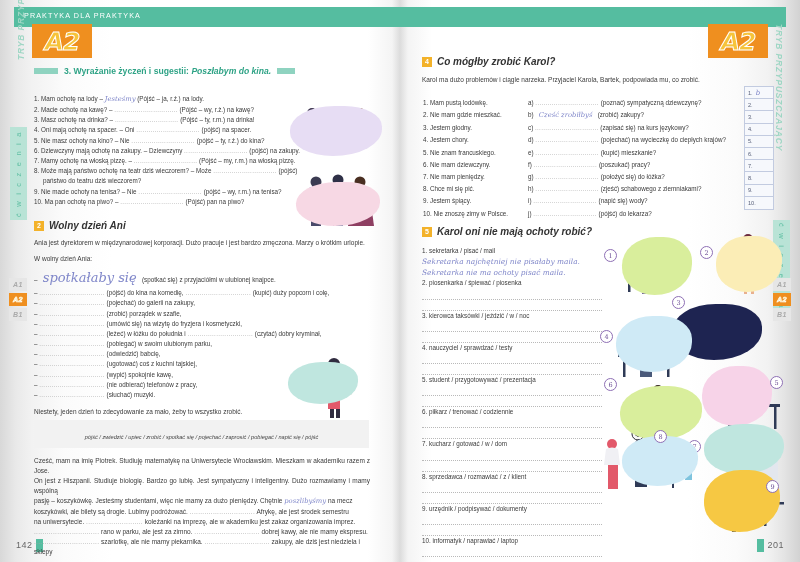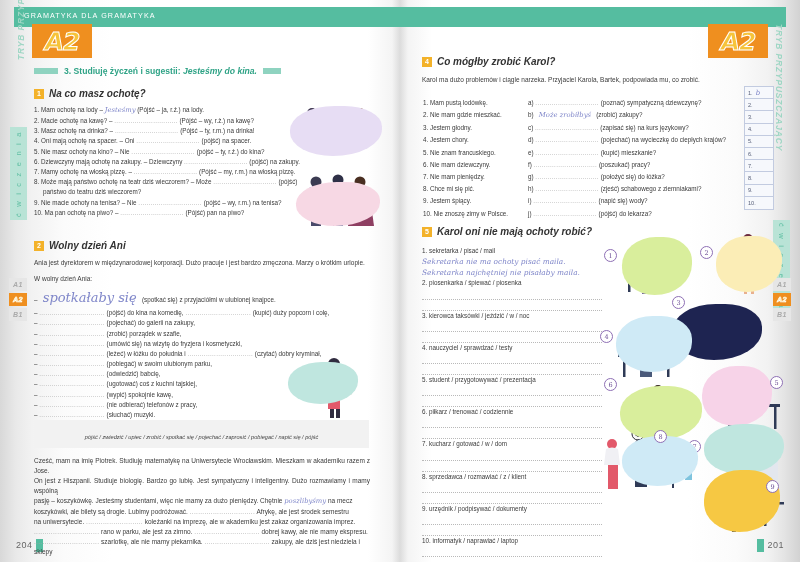--- a/index.html
+++ b/index.html
@@ -164,53 +164,49 @@
   .ruleline { border-bottom: 1px dotted #b9b9b9; }
 </style>
 </head>
 <body>
 
 <div class="spread">
 
   <div class="page page-left">
 
     <div class="topband l"></div>
-    <div class="topband-title">GRAMATYKA DLA GRAMATYKA</div>
+    <div class="topband-title">PRAKTYKA DLA PRAKTYKA</div>
 
     <div class="lvlbadge l">
       <span>A2</span>
     </div>
 
     <div class="rail rail-l">
       <div class="rail-vert">TRYB PRZYPUSZCZAJĄCY</div>
       <div class="rail-cw">ć w i c z e n i a</div>
       <div class="lvltabs">
         <div class="lvltab">A1</div>
         <div class="lvltab active">A2</div>
         <div class="lvltab">B1</div>
       </div>
     </div>
-    <div class="folio l">204</div>
+    <div class="folio l">142</div>
     <div class="folio-mark l"></div>
 
     <div class="sec-title-row">
       <div class="sec-dash a"></div>
       <div class="sec-title">
         <span>3.</span>
-        <span>Studiuję życzeń i sugestii:</span>
-        <i>Jesteśmy do kina.</i>
+        <span>Wyrażanie życzeń i sugestii:</span>
+        <i>Poszłabym do kina.</i>
       </div>
       <div class="sec-dash b"></div>
     </div>
 
     <div class="blk" style="top:88px;">
-      <div class="ex-head">
-        <div class="ex-num">1</div>
-        <div class="ex-title">Na co masz ochotę?</div>
-      </div>
       <div style="margin-top:6px;">
         <div class="item"><span>1.</span> <span>Mam ochotę na lody –</span> <span class="hand">Jesteśmy</span> <span>(Pójść – ja, r.ż.) na lody.</span></div>
         <div class="item"><span>2.</span> <span>Macie ochotę na kawę? –</span> <span class="dots">...............................</span> <span>(Pójść – wy, r.ż.) na kawę?</span></div>
         <div class="item"><span>3.</span> <span>Masz ochotę na drinka? –</span> <span class="dots">...............................</span> <span>(Pójść – ty, r.m.) na drinka!</span></div>
         <div class="item"><span>4.</span> <span>Oni mają ochotę na spacer. – Oni</span> <span class="dots">...............................</span> <span>(pójść) na spacer.</span></div>
         <div class="item"><span>5.</span> <span>Nie masz ochoty na kino? – Nie</span> <span class="dots">...............................</span> <span>(pójść – ty, r.ż.) do kina?</span></div>
         <div class="item"><span>6.</span> <span>Dziewczyny mają ochotę na zakupy. – Dziewczyny</span> <span class="dots">...............................</span> <span>(pójść) na zakupy.</span></div>
         <div class="item"><span>7.</span> <span>Mamy ochotę na włoską pizzę. –</span> <span class="dots">...............................</span> <span>(Pójść – my, r.m.) na włoską pizzę.</span></div>
         <div class="item"><span>8.</span> <span>Może mają państwo ochotę na teatr dziś wieczorem? – Może</span> <span class="dots">...............................</span> <span>(pójść)</span></div>
         <div class="item" style="padding-left:9px;"><span>państwo do teatru dziś wieczorem?</span></div>
@@ -245,21 +241,21 @@
         <rect x="21" y="40" width="10" height="18" fill="#4a4a6a"></rect>
         <circle cx="48" cy="12" r="5.5" fill="#2f3047"></circle>
         <path d="M41 18 q7 -4 14 0 l2 21 h-18 z" fill="#ef7f4f"></path>
         <rect x="43" y="39" width="10" height="19" fill="#3f5a8a"></rect>
         <circle cx="70" cy="14" r="5.5" fill="#4a2f22"></circle>
         <path d="M63 20 q7 -4 14 0 l3 16 h-20 z" fill="#f3b22a"></path>
         <path d="M61 36 h20 l3 22 h-26 z" fill="#8e3f62"></path>
       </svg>
     </div>
 
-    <div class="blk" style="top:240px;">
+    <div class="blk" style="top:220px;">
       <div class="ex-head">
         <div class="ex-num">2</div>
         <div class="ex-title">Wolny dzień Ani</div>
       </div>
       <div class="body-txt" style="margin-top:7px; width:335px;">Ania jest dyrektorem w międzynarodowej korporacji. Dużo pracuje i jest bardzo zmęczona. Marzy o krótkim urlopie.</div>
       <div class="body-txt" style="margin-top:6px;">W wolny dzień Ania:</div>
 
       <div style="margin-top:3px;">
         <div class="item">–&nbsp;&nbsp;&nbsp;<span class="hand hand-lg">spotkałaby się</span>&nbsp;&nbsp;&nbsp;<span>(spotkać się) z przyjaciółmi w ulubionej knajpce.</span></div>
         <div class="item">–&nbsp;<span class="dots">................................</span>&nbsp;<span>(pójść) do kina na komedię,</span>&nbsp;<span class="dots">................................</span>&nbsp;<span>(kupić) duży popcorn i colę,</span></div>
@@ -356,21 +352,21 @@
       <div class="body-txt" style="margin-top:8px; width:320px;">Karol ma dużo problemów i ciągle narzeka. Przyjaciel Karola, Bartek, podpowiada mu, co zrobić.</div>
 
       <table style="margin-top:12px; border-collapse:collapse;">
         <tbody>
           <tr>
             <td class="item" style="width:105px; vertical-align:top;">1. Mam pustą lodówkę.</td>
             <td class="item" style="vertical-align:top;"><span>a)</span> <span class="dots">...............................</span> <span>(poznać) sympatyczną dziewczynę?</span></td>
           </tr>
           <tr>
             <td class="item" style="vertical-align:top;">2. Nie mam gdzie mieszkać.</td>
-            <td class="item" style="vertical-align:top;"><span>b)</span> &nbsp;&nbsp;<span class="hand">Może zrobiłbyś</span>&nbsp;&nbsp; <span>(zrobić) zakupy?</span></td>
+            <td class="item" style="vertical-align:top;"><span>b)</span> &nbsp;&nbsp;<span class="hand">Cześć zrobiłbyś</span>&nbsp;&nbsp; <span>(zrobić) zakupy?</span></td>
           </tr>
           <tr>
             <td class="item" style="vertical-align:top;">3. Jestem głodny.</td>
             <td class="item" style="vertical-align:top;"><span>c)</span> <span class="dots">...............................</span> <span>(zapisać się) na kurs językowy?</span></td>
           </tr>
           <tr>
             <td class="item" style="vertical-align:top;">4. Jestem chory.</td>
             <td class="item" style="vertical-align:top;"><span>d)</span> <span class="dots">...............................</span> <span>(pojechać) na wycieczkę do ciepłych krajów?</span></td>
           </tr>
           <tr>
@@ -447,22 +443,22 @@
     <div style="position:absolute; left:22px; top:226px; width:180px;">
       <div class="ex-head">
         <div class="ex-num">5</div>
         <div class="ex-title">Karol oni nie mają ochoty robić?</div>
       </div>
 
       <div style="margin-top:9px;">
 
         <div>
           <div class="item">1. sekretarka / pisać / mail</div>
+          <div class="hand" style="font-size:7.4px; line-height:1.5;">Sekretarka najchętniej nie pisałaby maila.</div>
           <div class="hand" style="font-size:7.4px; line-height:1.5;">Sekretarka nie ma ochoty pisać maila.</div>
-          <div class="hand" style="font-size:7.4px; line-height:1.5;">Sekretarka najchętniej nie pisałaby maila.</div>
         </div>
 
         <div>
           <div class="item">2. piosenkarka / śpiewać / piosenka</div>
           <div class="ruleline" style="height:11px;"></div>
           <div class="ruleline" style="height:11px;"></div>
         </div>
         <div>
           <div class="item">3. kierowca taksówki / jeździć / w / noc</div>
           <div class="ruleline" style="height:11px;"></div>

